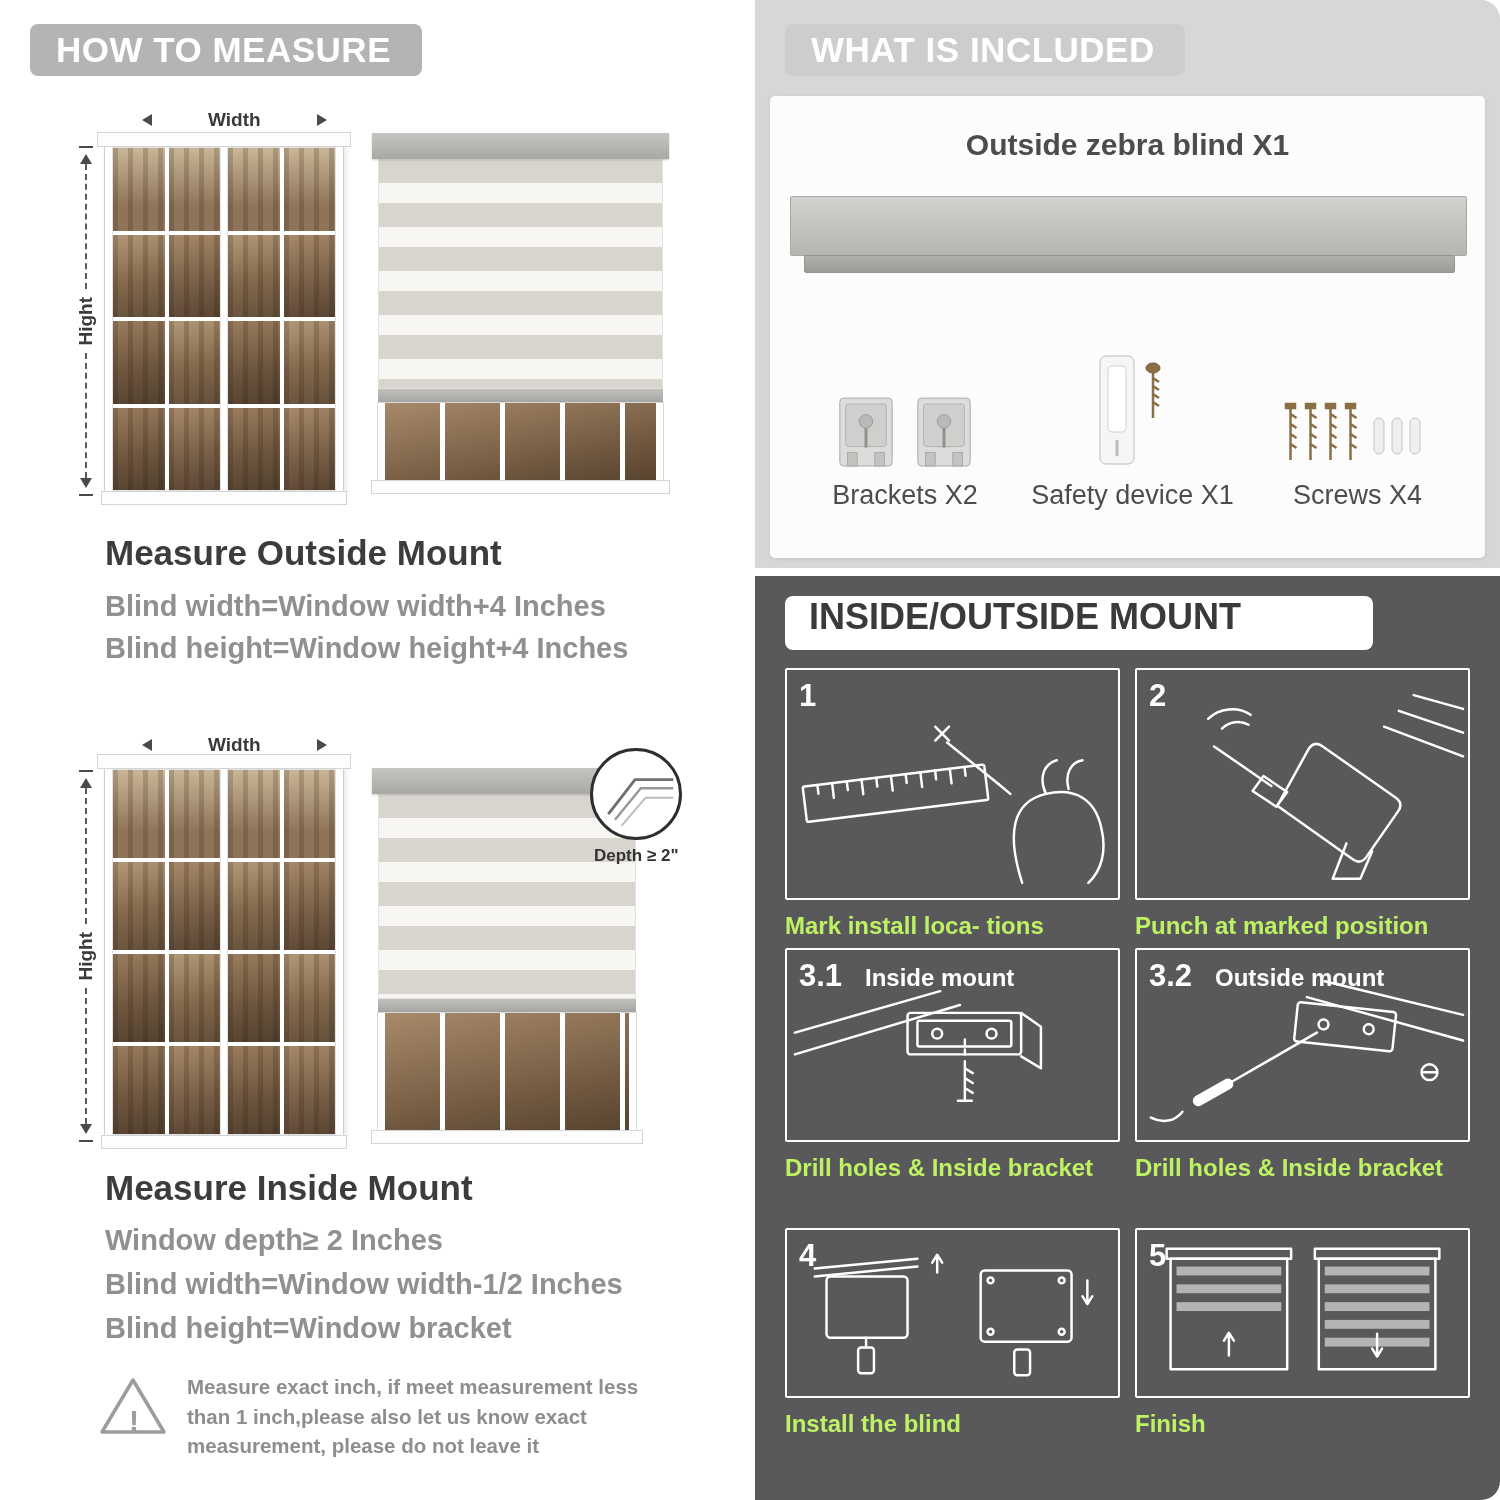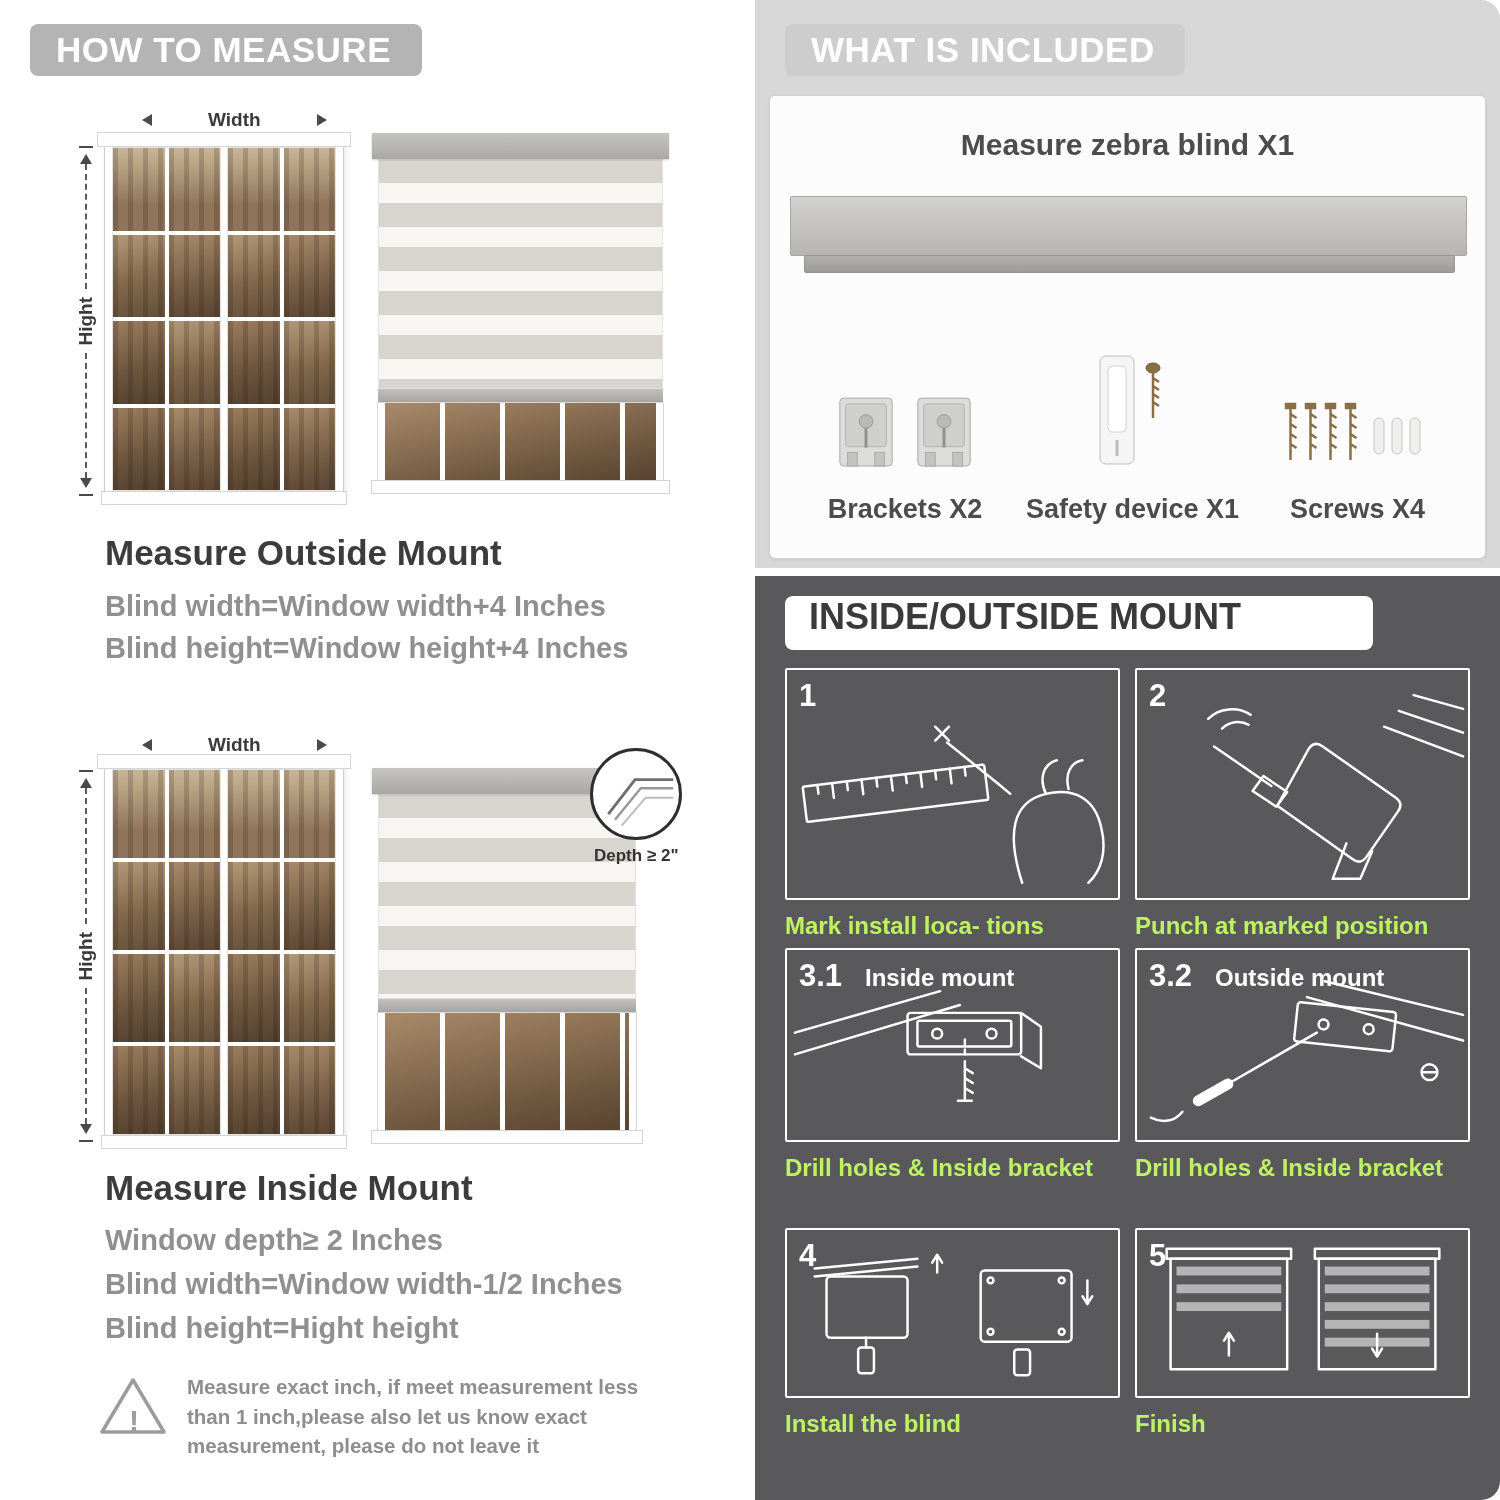--- a/index.html
+++ b/index.html
@@ -71,21 +71,21 @@
   
   .right-top{position:absolute;left:755px;top:0;width:745px;height:568px;background:#d7d7d7;}
   .wi-banner{position:absolute;left:30px;top:24px;width:400px;height:52px;background:#cdcdcd;border-radius:8px;
     color:#fff;font-size:35px;font-weight:bold;letter-spacing:.5px;display:flex;align-items:center;padding-left:26px;box-sizing:border-box;}
   .inc-card{position:absolute;left:15px;top:96px;width:715px;height:462px;background:#fcfcfc;border-radius:5px;box-shadow:0 1px 4px rgba(0,0,0,.08);}
   .inc-title{position:absolute;left:0;right:0;top:32px;text-align:center;font-size:30px;font-weight:bold;color:#4c4c4c;}
   .headrail{position:absolute;left:20px;top:100px;width:675px;height:58px;background:linear-gradient(180deg,#d2d1ce,#b7b5b1);border:1px solid #a9a7a3;border-radius:2px;}
   .headrail-lip{position:absolute;left:34px;top:159px;width:649px;height:16px;background:linear-gradient(180deg,#b1afab,#9e9c98);border:1px solid #96948f;border-radius:2px;}
   .inc-item{position:absolute;top:240px;text-align:center;}
   .icon-zone{height:140px;display:flex;align-items:flex-end;justify-content:center;gap:14px;}
-  .item-label{margin-top:18px;font-size:27px;font-weight:bold;color:#4c4c4c;}
+  .item-label{margin-top:4px;font-size:27px;font-weight:normal;color:#4c4c4c;}
 
   
   .right-bottom{position:absolute;left:755px;top:576px;width:745px;height:924px;background:#59595b;}
   .iom-banner{position:absolute;left:30px;top:20px;width:588px;height:54px;background:#fff;border-radius:8px;
     color:#3a3a3a;font-size:36px;font-weight:bold;display:flex;align-items:flex-start;padding-left:24px;box-sizing:border-box;}
   .step{position:absolute;}
   .panel{position:relative;border:2px solid #fff;border-radius:2px;}
   .panel .num{position:absolute;top:8px;left:12px;font-size:31px;font-weight:bold;color:#fff;z-index:2;}
   .panel .steplabel{position:absolute;top:14px;left:78px;font-size:24px;font-weight:bold;color:#fff;z-index:2;white-space:nowrap;}
   .panel svg{position:absolute;inset:0;width:100%;height:100%;}
@@ -220,34 +220,34 @@
       <path d="M16 66 L44 30 L84 30" stroke="#6e6e6e" stroke-width="3" fill="none"></path>
       <path d="M23 72 L50 39 L84 39" stroke="#979797" stroke-width="2.5" fill="none"></path>
       <path d="M30 78 L55 49 L84 49" stroke="#bdbdbd" stroke-width="2" fill="none"></path>
     </svg>
   </div>
   <div class="depth-lbl" style="left:594px;top:846px;">Depth ≥ 2"</div>
 
   <div class="h-main" style="left:105px;top:1168px;">Measure Inside Mount</div>
   <div class="h-sub" style="left:105px;top:1224px;">Window depth≥ 2 Inches</div>
   <div class="h-sub" style="left:105px;top:1268px;">Blind width=Window width-1/2 Inches</div>
-  <div class="h-sub" style="left:105px;top:1312px;">Blind height=Hight height</div>
+  <div class="h-sub" style="left:105px;top:1312px;">Blind height=Window bracket</div>
 
   <svg class="abs" style="left:98px;top:1374px;" width="70" height="64" viewBox="0 0 70 64">
     <path d="M35 6 L66 58 H4 Z" fill="none" stroke="#9c9c9c" stroke-width="3.5" stroke-linejoin="round"></path>
   </svg>
   <span class="warn-mark" style="left:129px;top:1404px;">!</span>
   <div class="note-text" style="left:187px;top:1372px;width:470px;">Measure exact inch, if meet measurement less than 1 inch,please also let us know exact measurement, please do not leave it</div>
 
   <div class="right-top">
     <div class="wi-banner">
       <span>WHAT IS INCLUDED</span>
     </div>
     <div class="inc-card">
-      <div class="inc-title">Measure zebra blind X1</div>
+      <div class="inc-title">Outside zebra blind X1</div>
       <div class="headrail"></div>
       <div class="headrail-lip"></div>
 
       <div class="inc-item" style="left:25px;width:220px;">
         <div class="icon-zone">
           <svg width="64" height="84" viewBox="0 0 66 86">
             <rect x="6" y="6" width="54" height="70" rx="4" fill="#dcdcda" stroke="#a9a9a7"></rect>
             <rect x="12" y="12" width="42" height="44" rx="3" fill="#cfcfcd" stroke="#b3b3b1"></rect>
             <circle cx="33" cy="30" r="7" fill="#b9b9b7" stroke="#9b9b99"></circle>
             <path d="M33 37 v20" stroke="#8f8f8d" stroke-width="3"></path>

